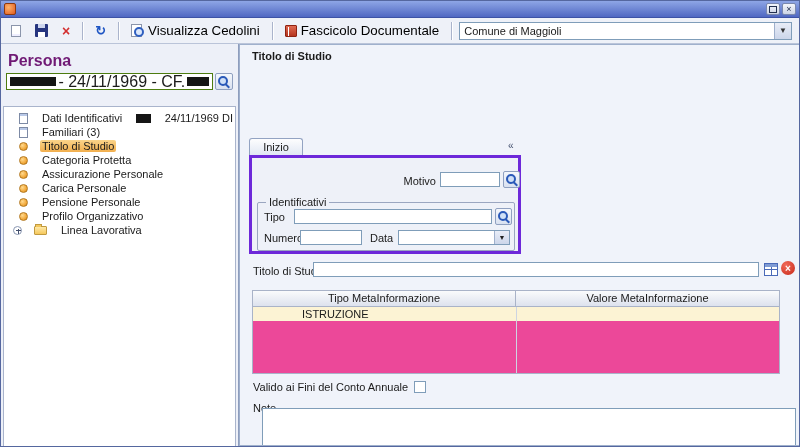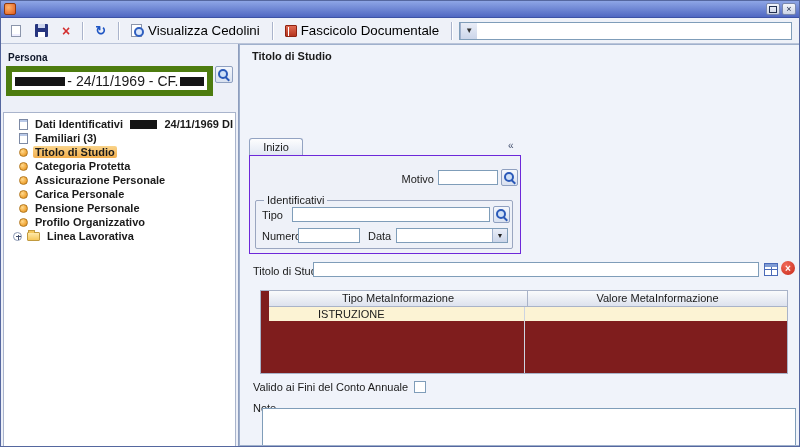--- a/index.html
+++ b/index.html
@@ -54,40 +54,40 @@
   .combo .arrow { width:17px; height:100%; background:linear-gradient(#e9edf7,#ccd6ea);
                   border-left:1px solid #9fb0cc; font-size:8px; color:#333;
                   display:flex; align-items:center; justify-content:center; }
 
   
   .content { display:flex; height:402px; }
 
   
   .left { width:238px; display:flex; flex-direction:column; background:#edf0f8;
           border-right:1px solid #8e9dbd; }
-  .persona-label { margin:8px 0 3px 7px; color:#0f172a; font-weight:bold; font-size:10px; }
+  .persona-label { margin:8px 0 3px 7px; color:#701a75; font-weight:bold; font-size:16px; }
   .persona-row { display:flex; gap:2px; margin:0 5px; }
-  .persona-field { flex:1; height:30px; background:#fff; border:6px solid #4d7c0f;
+  .persona-field { flex:1; height:17px; background:#fff; border:1px solid #4d7c0f;
                    display:flex; align-items:center; gap:2px; padding:0 3px;
-                   font-size:14px; overflow:hidden; white-space:nowrap; }
+                   font-size:16px; overflow:hidden; white-space:nowrap; }
   .redact { display:inline-block; background:#151515; height:9px; }
   .r64 { width:64px; } .r30 { width:30px; } .r54 { width:54px; }
   .lookup-btn { width:18px; height:17px; background:linear-gradient(#f4f7fc,#d9e1f0);
                 border:1px solid #8fa0c0; border-radius:2px; display:flex;
                 align-items:center; justify-content:center; }
   .mag { position:relative; width:12px; height:12px; }
   .mag::before { content:""; position:absolute; left:0; top:0; width:6px; height:6px;
                  border:2px solid #2a59b8; border-radius:50%; background:#cfe0f7; }
   .mag::after { content:""; position:absolute; right:0; bottom:1px; width:5px; height:2px;
                 background:#2a59b8; transform:rotate(45deg); }
 
   .tree { flex:1; margin:16px 2px 0 2px; background:#fff; border:1px solid #a9b4cc;
           border-bottom:none; padding-top:4px; overflow:hidden; }
-  .trow { height:14px; display:flex; align-items:center; gap:5px; padding-left:15px;
-          white-space:nowrap; overflow:hidden;font-weight:bold; }
+  .trow { height:14px; display:flex; align-items:center; gap:12px; padding-left:15px;
+          white-space:nowrap; overflow:hidden; }
   .trow .lbl { padding:0 2px; }
   .trow.sel .lbl { background:linear-gradient(#fad48a,#f2af4e); border-radius:2px; }
   .ic-page { width:9px; height:11px; background:#fff; border:1px solid #7d8aa5; flex:0 0 auto;
              box-shadow:inset 0 2px 0 #b9c9e8; }
   .ic-dot { width:9px; height:9px; border-radius:50%; flex:0 0 auto;
             background:radial-gradient(circle at 35% 35%, #ffd98e, #f2a93b 60%, #c97f1c);
             border:1px solid #b4791f; }
   .ic-folder { position:relative; width:13px; height:9px; flex:0 0 auto;
                background:linear-gradient(#ffe9a8,#f5c85c); border:1px solid #c19a3f; border-radius:1px; }
   .ic-folder::before { content:""; position:absolute; top:-3px; left:0; width:5px; height:2px;
@@ -100,21 +100,21 @@
   
   .right { flex:1; position:relative; background:#f0f3fa; overflow:hidden;
            border:1px solid #9fb0cc; border-right:none; }
   .rp-header { position:absolute; left:12px; top:5px; font-weight:bold; }
 
   .tab { position:absolute; left:9px; top:93px; width:54px; height:18px; text-align:center;
          line-height:17px; background:linear-gradient(#fdfdfe,#dfe6f3);
          border:1px solid #93a3c2; border-bottom:none; border-radius:3px 3px 0 0; }
   .collapse-ic { position:absolute; left:268px; top:95px; color:#44506e; font-size:10px; }
   .tabpanel { position:absolute; left:9px; top:110px; width:272px; height:99px;
-              border:1px solid #6d28d9; background:#eef1f8; }
+              border:3px solid #6d28d9; background:#eef1f8; }
 
   .fld { position:absolute; height:15px; background:#fff; border:1px solid #7f9db9;
          font-size:11px; padding:0 2px; font-family:"Liberation Sans",sans-serif; }
   .lab { position:absolute;text-align:right; }
 
   .tp-motivo-lab { left:60px; top:17px; width:124px; text-align:right; }
   .tp-motivo-fld { left:188px; top:14px; width:60px; }
   .tp-motivo-btn { position:absolute; left:251px; top:13px; width:17px; height:17px; }
 
   .groupbox { position:absolute; left:5px; top:44px; width:258px; height:49px;
@@ -140,22 +140,22 @@
               background-image:linear-gradient(#7f9bd4,#7f9bd4),
                                linear-gradient(#4a6ab8,#4a6ab8),
                                linear-gradient(#4a6ab8,#4a6ab8);
               background-repeat:no-repeat;
               background-size:100% 3px, 100% 1px, 1px 100%;
               background-position:top, center, center; }
   .red-btn { position:absolute; left:541px; top:216px; width:14px; height:14px; border:none;
              border-radius:50%; background:radial-gradient(circle at 35% 30%, #f26b5b, #c62817);
              color:#fff; font-size:10px; font-weight:bold; line-height:13px; text-align:center; padding:0; }
 
-  .mtable { position:absolute; left:20px; top:245px; width:528px; height:84px;
-            background:#7f1d1d; border:1px solid #a9b3c8;padding-left:8px; }
+  .mtable { position:absolute; left:12px; top:245px; width:528px; height:84px;
+            background:#ec4899; border:1px solid #a9b3c8; }
   .mt-head { display:flex; height:16px; }
   .mt-hcell { width:50%; background:linear-gradient(#fafbfc,#dde2ee);
               border-right:1px solid #a9b3c8; border-bottom:1px solid #a9b3c8;
               text-align:center; line-height:15px; }
   .mt-hcell:last-child { border-right:none; }
   .mt-row { display:flex; height:14px; background:#fcf3d4; }
   .mt-cell { width:50%; padding:0 3px; line-height:14px; overflow:hidden;margin-left:46px; }
   .mt-coldiv { position:absolute; left:50%; top:16px; bottom:0; width:1px; background:#cdd4e2; }
 
   .valido-row { position:absolute; left:13px; top:336px; display:flex; align-items:center; gap:6px; }
@@ -198,20 +198,21 @@
       <span class="ic-ced"></span>
       <span>Visualizza Cedolini</span>
     </button>
     <span class="sep"></span>
     <button class="tbtn">
       <span class="ic-doc-red"></span>
       <span>Fascicolo Documentale</span>
     </button>
     <span class="sep"></span>
     <div class="combo">
+      <span class="val">Comune di Maggioli</span>
       <span class="arrow">▼</span>
     </div>
   </div>
 
   <div class="content">
 
     <div class="left">
       <div class="persona-label">Persona</div>
       <div class="persona-row">
         <div class="persona-field">

